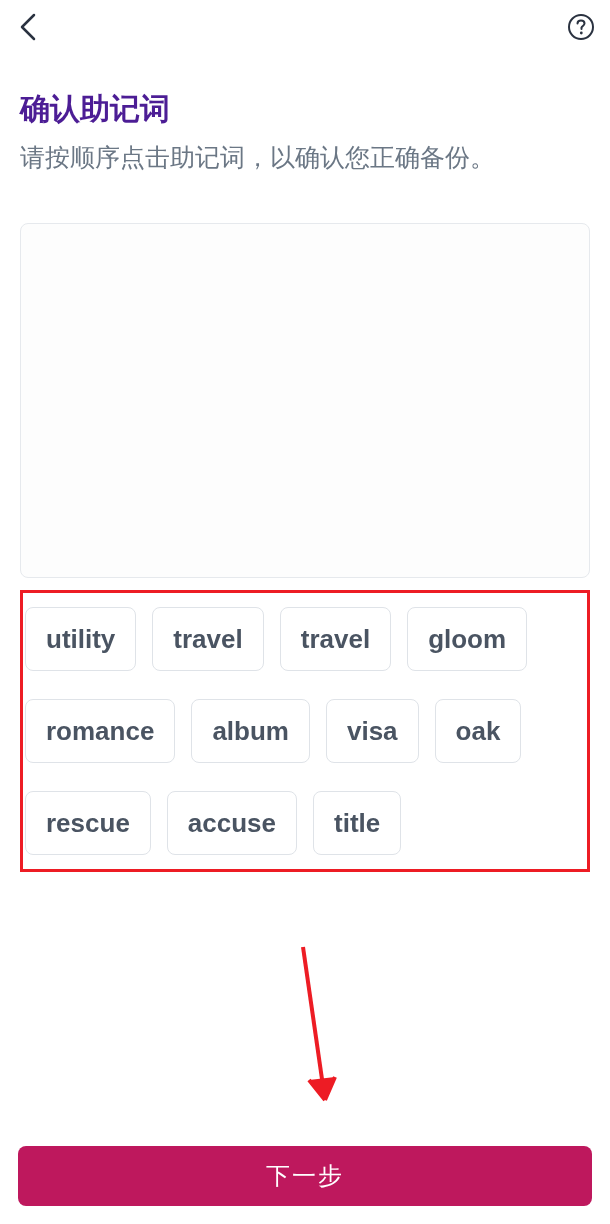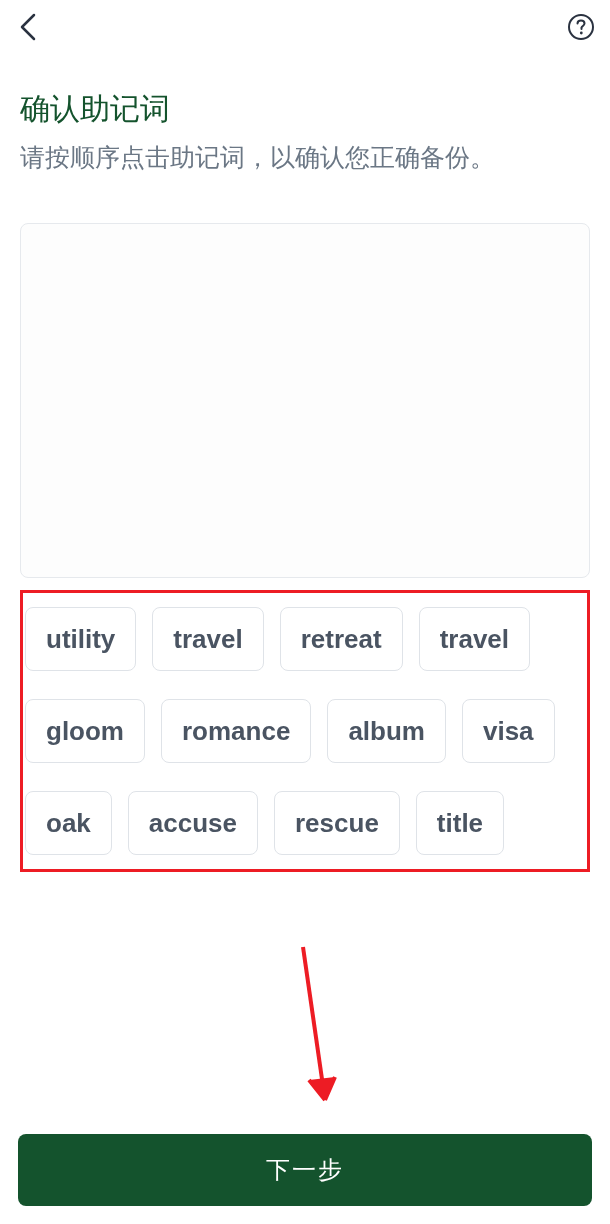--- a/index.html
+++ b/index.html
@@ -36,22 +36,22 @@
       display: flex;
       align-items: center;
       justify-content: center;
       cursor: pointer;
     }
     .content {
       padding: 35px 20px 0 20px;
     }
     .title {
       font-size: 30px;
-      font-weight: 400;
-      color: #14532d;
+      font-weight: 700;
+      color: #4c1d95;
       margin-bottom: 10px;
     }
     .subtitle {
       font-size: 25px;
       color: #6b7785;
       margin-bottom: 48px;
       line-height: 1.4;
     }
     .drop-area {
       width: 100%;
@@ -77,22 +77,22 @@
       color: #4a5462;
       background: #ffffff;
       cursor: pointer;
       line-height: 1;
     }
     .next-btn {
       position: absolute;
       bottom: 18px;
       left: 18px;
       right: 18px;
-      height: 72px;
-      background: #14532d;
+      height: 60px;
+      background: #be185d;
       border-radius: 8px;
       display: flex;
       align-items: center;
       justify-content: center;
       font-size: 24px;
       color: #ffffff;
       cursor: pointer;
       letter-spacing: 2px;
     }
     .arrow-annotation {
@@ -122,29 +122,28 @@
 
 <div class="content">
   <div class="title">确认助记词</div>
   <div class="subtitle">请按顺序点击助记词，以确认您正确备份。</div>
 
   <div class="drop-area"></div>
 
   <div class="word-container">
     <div class="word-chip">utility</div>
     <div class="word-chip">travel</div>
-    <div class="word-chip">retreat</div>
     <div class="word-chip">travel</div>
     <div class="word-chip">gloom</div>
     <div class="word-chip">romance</div>
     <div class="word-chip">album</div>
     <div class="word-chip">visa</div>
     <div class="word-chip">oak</div>
+    <div class="word-chip">rescue</div>
     <div class="word-chip">accuse</div>
-    <div class="word-chip">rescue</div>
     <div class="word-chip">title</div>
   </div>
 </div>
 
 <svg class="arrow-annotation" width="60" height="190" viewBox="0 0 60 190">
   <path d="M8 2 L30 155" stroke="#ed1c24" stroke-width="4" fill="none"></path>
   <path d="M30 155 L14 135 M30 155 L40 132" stroke="#ed1c24" stroke-width="4" fill="none"></path>
   <path d="M14 135 L30 155 L40 132 Z" fill="#ed1c24"></path>
 </svg>
 

